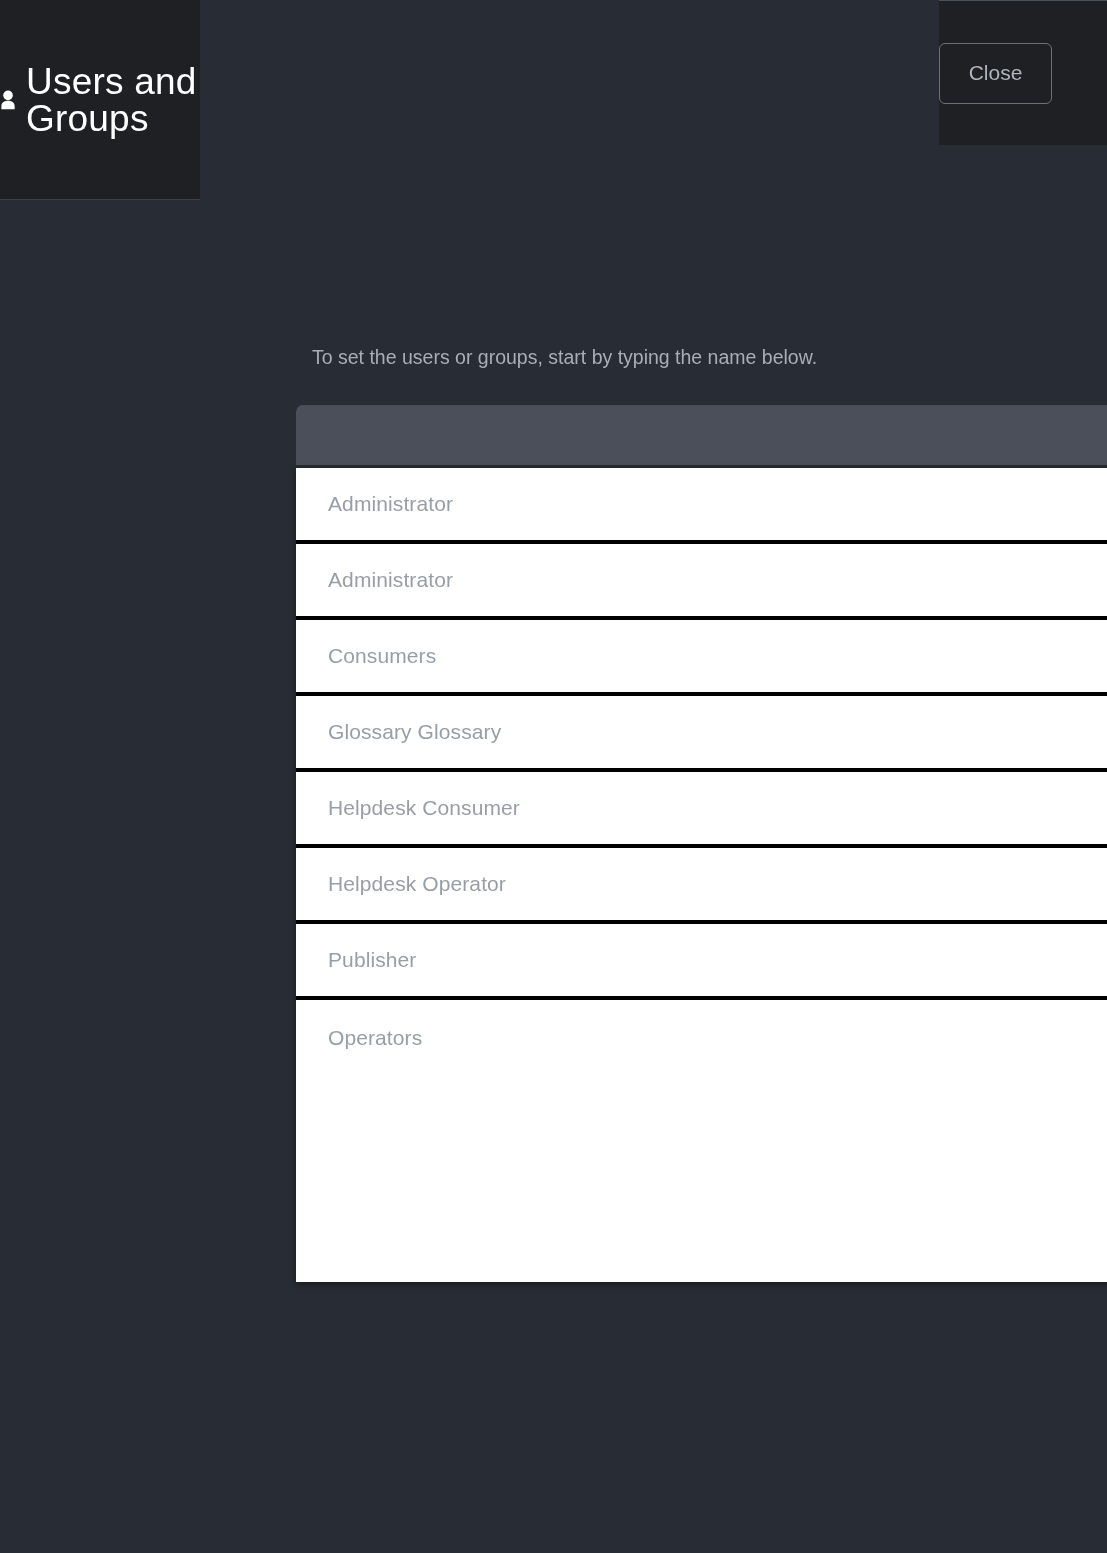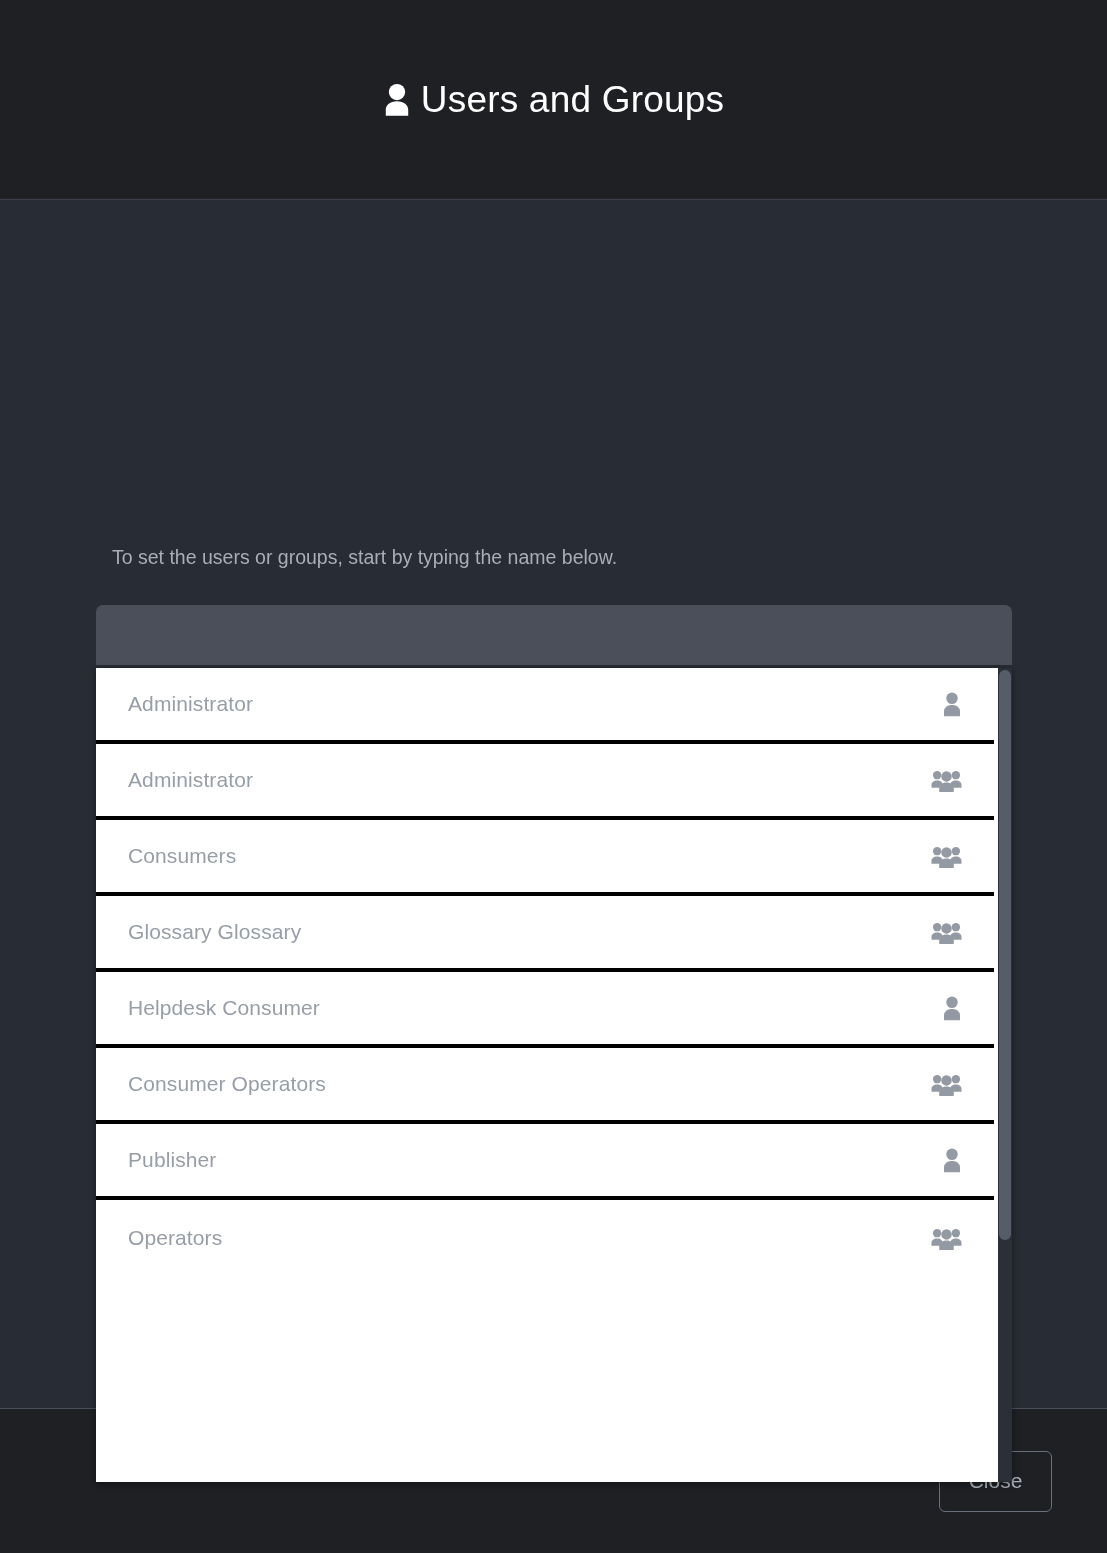--- a/index.html
+++ b/index.html
@@ -1,21 +1,21 @@
 <!DOCTYPE html>
 <html><head>
 <meta charset="utf-8">
 <style>
   * { margin:0; padding:0; box-sizing:border-box; }
   html, body {
     width:1107px; height:1553px;
     font-family:"Liberation Sans", sans-serif;
     background:#282c34; overflow:hidden;
   }
-  .dialog { position:relative; width:1107px; height:1553px; display:flex; flex-direction:column; }
+  .dialog { position:relative; width:1107px; height:1553px; display:flex; flex-direction:row; }
 
   
   .dlg-header {
     height:200px; flex:0 0 200px;
     background:#1e2024;
     border-bottom:1px solid #3a3f4a;
     display:flex; align-items:center; justify-content:center;
   }
   .dlg-title {
     display:flex; align-items:center; gap:10px;
@@ -179,21 +179,21 @@
           <div class="dd-item">
             <span class="dd-label">Helpdesk Consumer</span>
             <span>
               <svg class="dd-icon icon-user" viewBox="0 0 24 30" xmlns="http://www.w3.org/2000/svg">
                 <circle cx="12" cy="7.6" r="6.9" fill="#949aa4"></circle>
                 <path d="M12 15.6c-5.9 0-9.6 3.2-9.6 7.4V29h19.2v-6c0-4.2-3.7-7.4-9.6-7.4z" fill="#949aa4"></path>
               </svg>
             </span>
           </div>
           <div class="dd-item">
-            <span class="dd-label">Consumer Operators</span>
+            <span class="dd-label">Helpdesk Operator</span>
             <span>
               <svg class="dd-icon icon-group" viewBox="0 0 38 30" xmlns="http://www.w3.org/2000/svg">
                 <circle cx="7.5" cy="8.5" r="5.1" fill="#949aa4"></circle>
                 <path d="M7.5 15c-4.2 0-6.9 2.3-6.9 5.3V24h13.8v-3.7c0-3-2.7-5.3-6.9-5.3z" fill="#949aa4"></path>
                 <circle cx="30.5" cy="8.5" r="5.1" fill="#949aa4"></circle>
                 <path d="M30.5 15c-4.2 0-6.9 2.3-6.9 5.3V24h13.8v-3.7c0-3-2.7-5.3-6.9-5.3z" fill="#949aa4"></path>
                 <circle cx="19" cy="10" r="6.4" fill="#949aa4"></circle>
                 <path d="M19 17.6c-5.5 0-8.9 3-8.9 6.9V29h17.8v-4.5c0-3.9-3.4-6.9-8.9-6.9z" fill="#949aa4"></path>
               </svg>
             </span>

